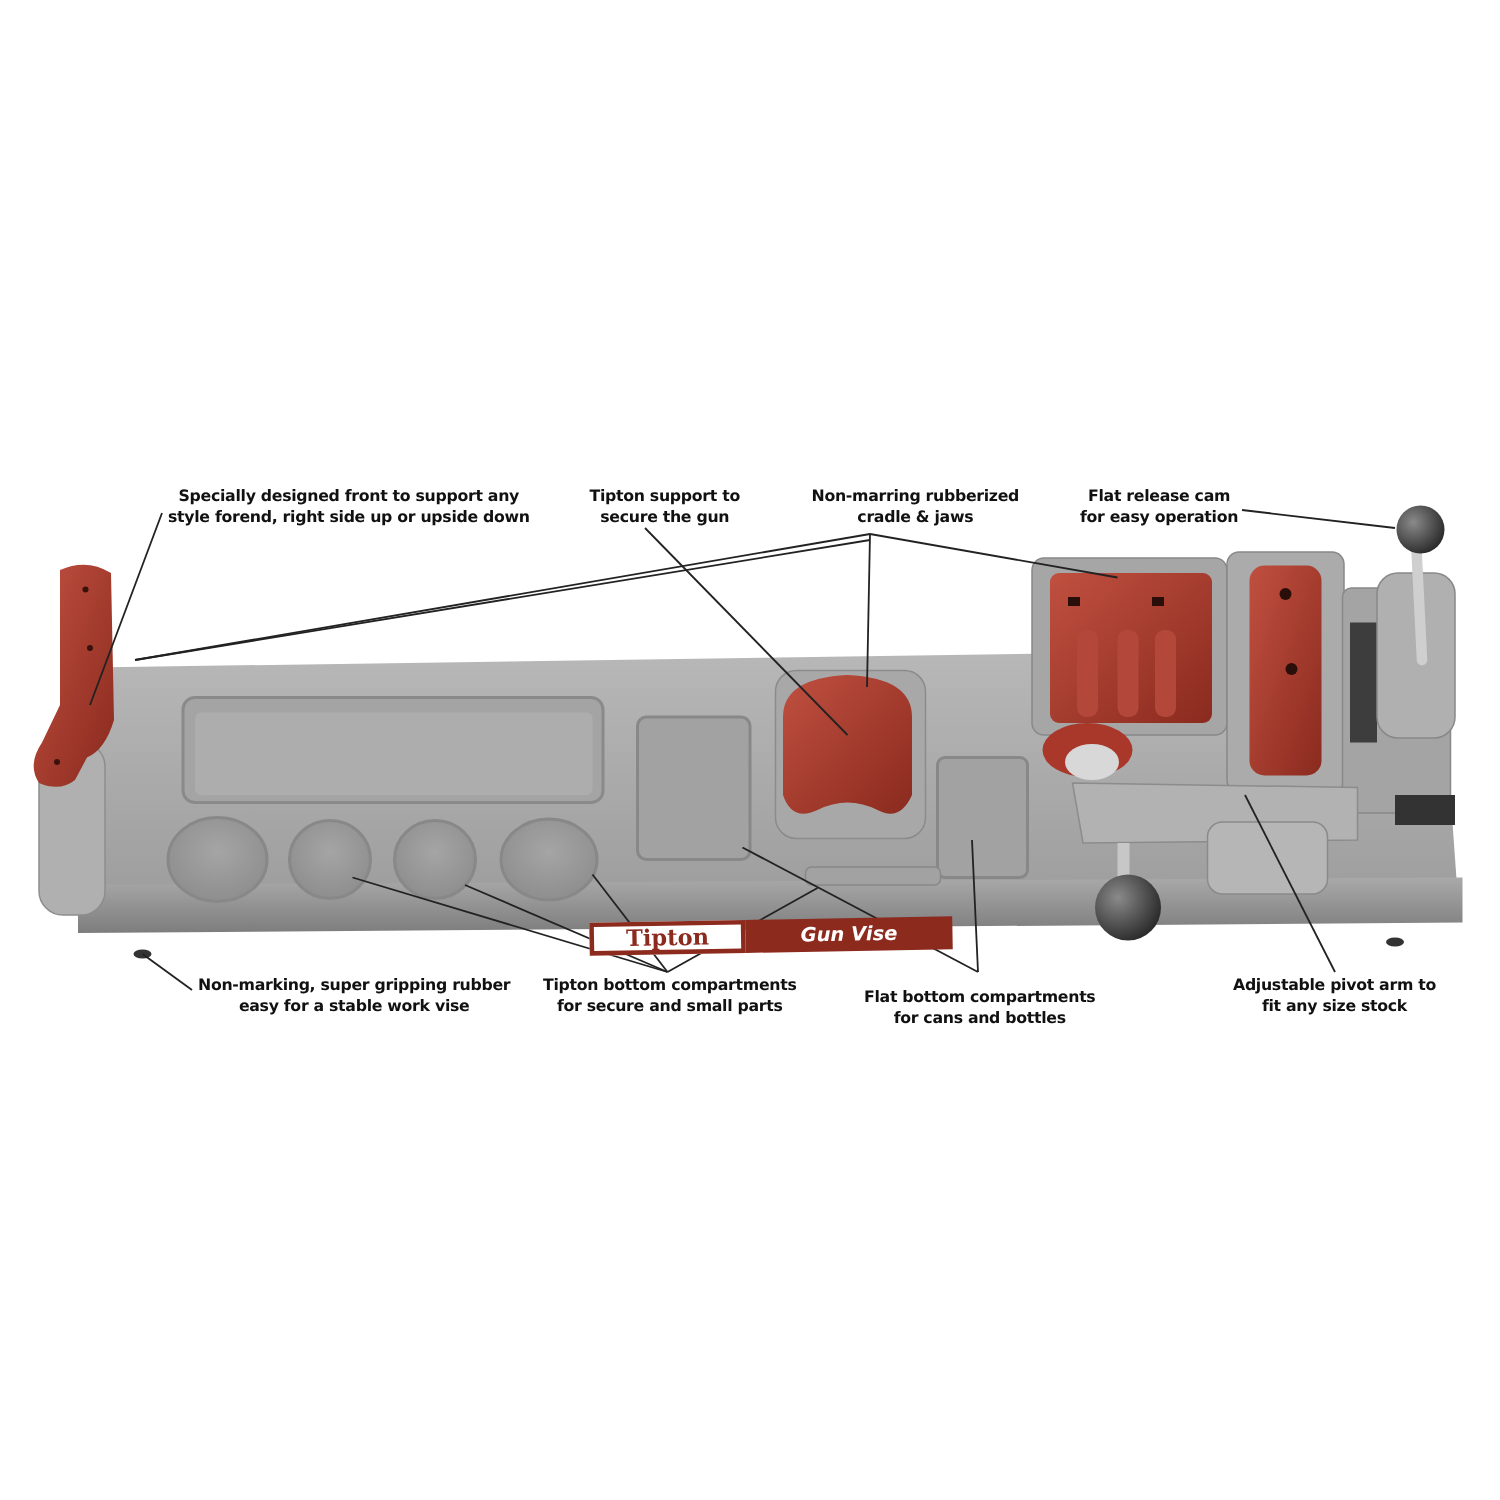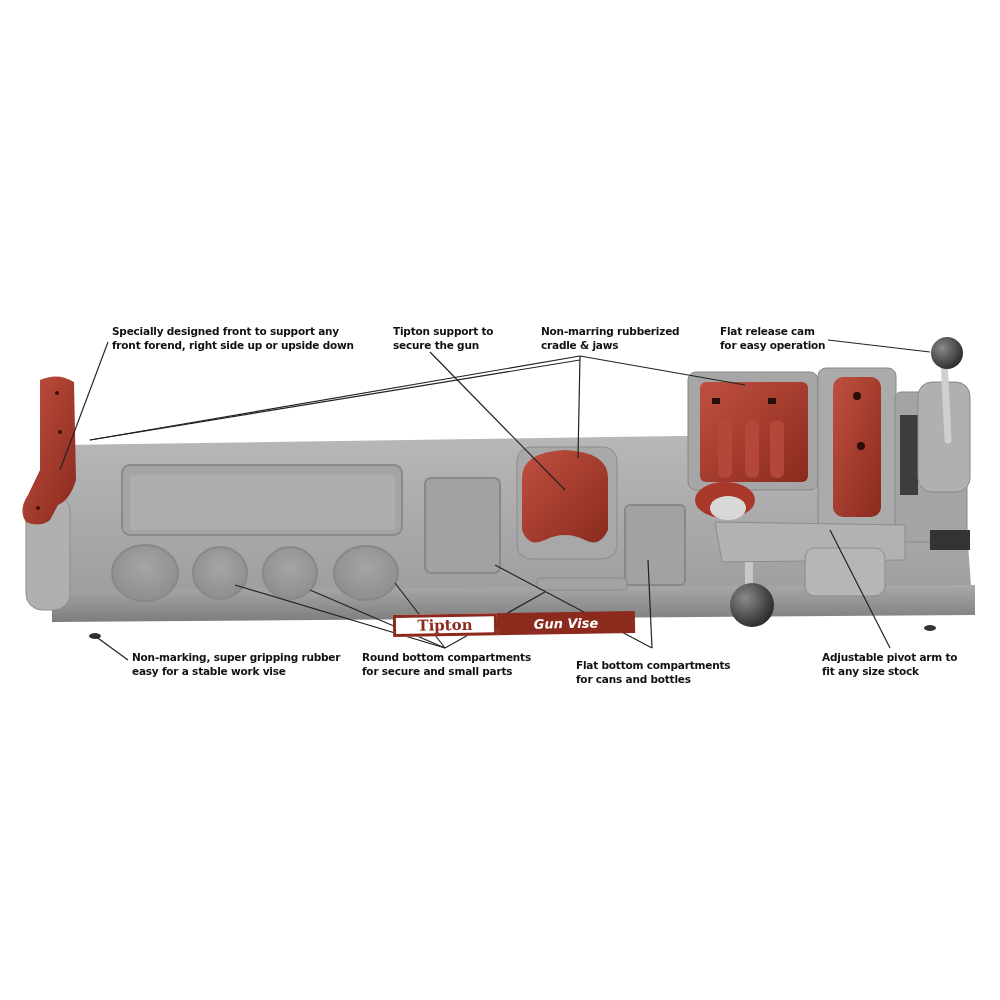--- a/index.html
+++ b/index.html
@@ -1,19 +1,19 @@
 <!DOCTYPE html>
 <html><head>
 <meta charset="utf-8">
 <style>
   html,body{margin:0;padding:0;background:#ffffff;}
   body{width:1000px;height:1000px;position:relative;overflow:hidden;font-family:"DejaVu Sans","Liberation Sans",sans-serif;}
   .stage{position:absolute;left:0;top:0;width:1000px;height:1000px;}
   .label{position:absolute;font-size:10.5px;font-weight:bold;line-height:14px;color:#111;letter-spacing:-0.2px;white-space:nowrap;}
-  .label span{display:block;}
+  .label span{display:block;text-align:center;}
   svg{position:absolute;left:0;top:0;}
   .brand{position:absolute;left:393px;top:613px;width:242px;height:22px;display:flex;transform:rotate(-1deg);}
   .brand-left{background:#fff;border:3px solid #8c2a1e;color:#8c2a1e;font-weight:bold;font-family:"DejaVu Serif","Liberation Serif",serif;font-size:15px;width:104px;display:flex;align-items:center;justify-content:center;box-sizing:border-box;}
   .brand-right{background:#8c2a1e;color:#fff;font-style:italic;font-weight:bold;font-size:13px;flex:1;display:flex;align-items:center;justify-content:center;}
 </style>
 </head>
 <body>
 
 <div class="stage">
 
@@ -137,21 +137,21 @@
     </g>
   </svg>
 
   <div class="brand">
     <div class="brand-left">Tipton</div>
     <div class="brand-right">Gun Vise</div>
   </div>
 
   <div class="label" style="left:112px;top:324px;">
     <span>Specially designed front to support any</span>
-    <span>front forend, right side up or upside down</span>
+    <span>style forend, right side up or upside down</span>
   </div>
 
   <div class="label" style="left:393px;top:324px;">
     <span>Tipton support to</span>
     <span>secure the gun</span>
   </div>
 
   <div class="label" style="left:541px;top:324px;">
     <span>Non-marring rubberized</span>
     <span>cradle &amp; jaws</span>
@@ -161,21 +161,21 @@
     <span>Flat release cam</span>
     <span>for easy operation</span>
   </div>
 
   <div class="label" style="left:132px;top:650px;">
     <span>Non-marking, super gripping rubber</span>
     <span>easy for a stable work vise</span>
   </div>
 
   <div class="label" style="left:362px;top:650px;">
-    <span>Round bottom compartments</span>
+    <span>Tipton bottom compartments</span>
     <span>for secure and small parts</span>
   </div>
 
   <div class="label" style="left:576px;top:658px;">
     <span>Flat bottom compartments</span>
     <span>for cans and bottles</span>
   </div>
 
   <div class="label" style="left:822px;top:650px;">
     <span>Adjustable pivot arm to</span>

